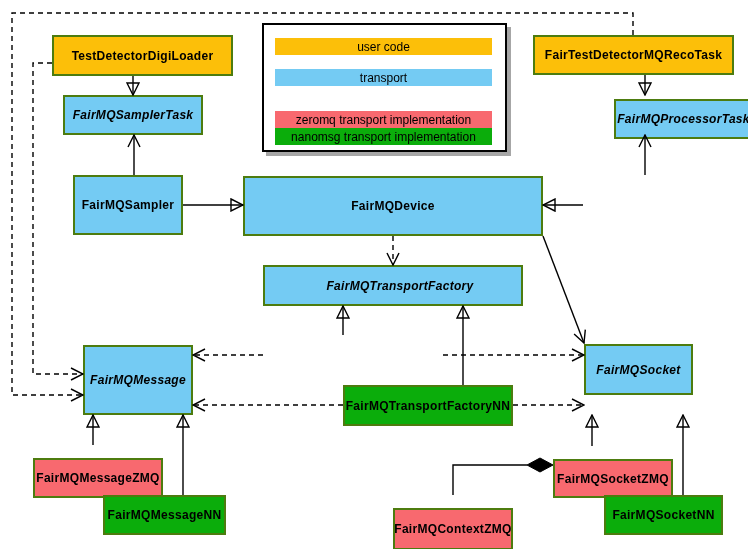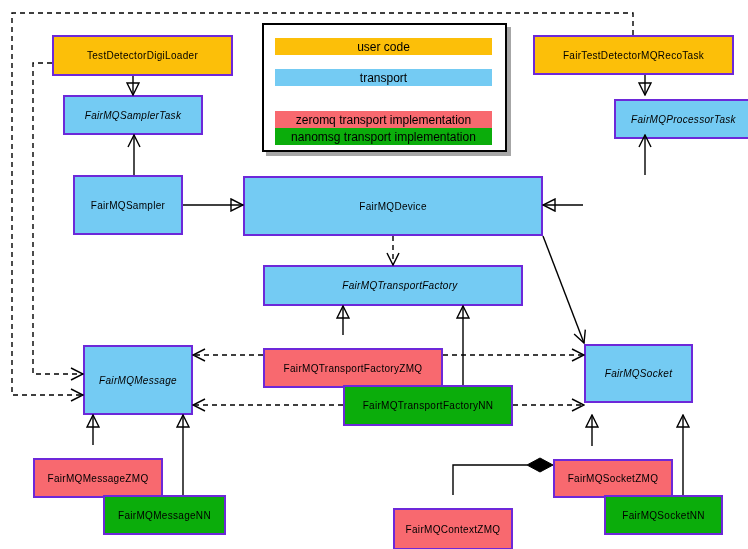--- a/index.html
+++ b/index.html
@@ -2,22 +2,22 @@
 <html><head>
 <meta charset="utf-8">
 <style>
   html,body{margin:0;padding:0;background:#ffffff;}
   #canvas{
     position:relative;width:748px;height:549px;background:#ffffff;overflow:hidden;
     font-family:"Liberation Sans",sans-serif;
   }
   .node{
     position:absolute;display:flex;align-items:center;justify-content:center;
-    box-sizing:border-box;border:2px solid #6d28d9;color:#000;
-    font-weight:normal;font-size:10px;letter-spacing:.3px;white-space:nowrap;
+    box-sizing:border-box;border:2px solid #4d7c0f;color:#000;
+    font-weight:bold;font-size:12px;letter-spacing:.3px;white-space:nowrap;
     z-index:2;
   }
   .abstract{font-style:italic;}
   .cat-user{background:#fcbf09;}
   .cat-framework{background:#74cbf3;}
   .cat-zmq{background:#f8696f;margin-top:13px;}
   .cat-nn{background:#0bad0b;}
   .legend{
     position:absolute;left:262px;top:23px;width:245px;height:129px;
     background:#fff;border:2px solid #000;box-sizing:border-box;
@@ -97,27 +97,26 @@
 
   <div class="node cat-framework abstract" style="left:574px;top:99px;width:139px;height:40px;margin-left:40px;">FairMQProcessorTask</div>
 
   <div class="node cat-framework" style="left:73px;top:175px;width:110px;height:60px;">FairMQSampler</div>
 
 
   <div class="node cat-framework" style="left:243px;top:176px;width:300px;height:60px;">FairMQDevice</div>
 
   <div class="node cat-framework abstract" style="left:263px;top:265px;width:260px;height:41px;padding-left:14px;">FairMQTransportFactory</div>
 
-  <div class="node cat-zmq" style="left:263px;top:335px;width:180px;height:40px;">FairMQTransportFactoryZMQ</div>
 
   <div class="node cat-nn" style="left:343px;top:385px;width:170px;height:41px;">FairMQTransportFactoryNN</div>
 
   <div class="node cat-framework abstract" style="left:83px;top:345px;width:110px;height:70px;">FairMQMessage</div>
 
-  <div class="node cat-framework abstract" style="left:584px;top:344px;width:109px;height:59px;">FairMQSocket</div>
+  <div class="node cat-framework abstract" style="left:584px;top:344px;width:109px;height:51px;">FairMQSocket</div>
 
   <div class="node cat-zmq" style="left:33px;top:445px;width:130px;height:40px;">FairMQMessageZMQ</div>
 
   <div class="node cat-nn" style="left:103px;top:495px;width:123px;height:40px;">FairMQMessageNN</div>
 
   <div class="node cat-zmq" style="left:553px;top:446px;width:120px;height:39px;">FairMQSocketZMQ</div>
 
   <div class="node cat-zmq" style="left:393px;top:495px;width:120px;height:42px;">FairMQContextZMQ</div>
 
   <div class="node cat-nn" style="left:604px;top:495px;width:119px;height:40px;text-align:center;">FairMQSocketNN</div>

